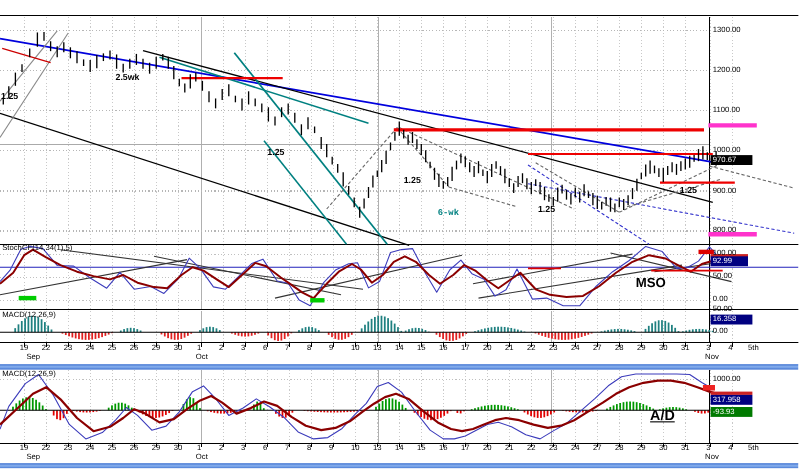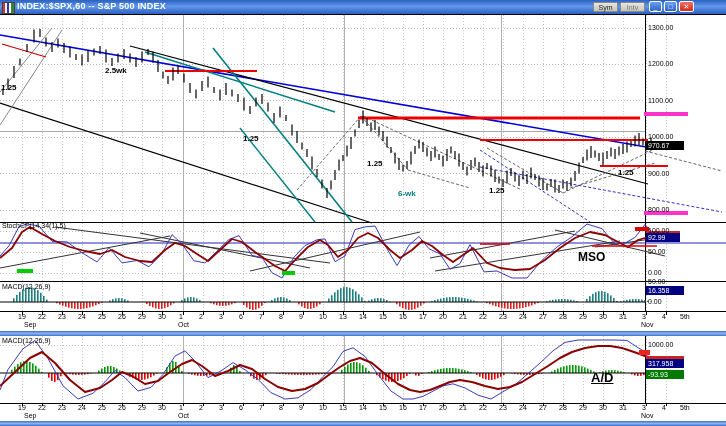--- a/index.html
+++ b/index.html
@@ -824,29 +824,20 @@
         <line x1="627" y1="141.5" x2="627" y2="152.5" stroke="#000" stroke-width="1.2"></line>
         <line x1="631" y1="141" x2="631" y2="147" stroke="#000" stroke-width="1.2"></line>
         <line x1="635" y1="135.5" x2="635" y2="146.5" stroke="#000" stroke-width="1.2"></line>
         <line x1="639" y1="133" x2="639" y2="145" stroke="#000" stroke-width="1.2"></line>
         <line x1="643" y1="138.5" x2="643" y2="145.5" stroke="#000" stroke-width="1.2"></line>
         <line x1="647" y1="142" x2="647" y2="150" stroke="#000" stroke-width="1.2"></line>
         <line x1="651" y1="137.5" x2="651" y2="150.5" stroke="#000" stroke-width="1.2"></line>
       </g>
     </svg>
 
-  <div class="titlebar">
-    <div class="app-icon"></div>
-    <div class="title-text">INDEX:$SPX,60 -- S&amp;P 500 INDEX</div>
-    <div class="tb-btn" style="left:593px;width:25px;">Sym</div>
-    <div class="tb-btn" style="left:620px;width:25px;color:#777;">Intv</div>
-    <div class="win-btn" style="left:649px;">_</div>
-    <div class="win-btn" style="left:664px;">□</div>
-    <div class="win-btn close" style="left:679px;">✕</div>
-  </div>
 
   <div class="lbl panel-lbl" style="left:2px;top:222px;">StochCF(14,34(1),5)</div>
   <div class="lbl panel-lbl" style="left:2px;top:283px;">MACD(12,26,9)</div>
   <div class="lbl panel-lbl" style="left:2px;top:337px;">MACD(12,26,9)</div>
   <div class="lbl big-anno" style="left:578px;top:250px;font-size:12px;">MSO</div>
   <div class="lbl big-anno" style="left:591px;top:370px;font-size:13px;text-decoration:underline;">A/D</div>
 
   <div class="val-box black" style="left:646px;top:141px;">970.67</div>
   <div class="stripe" style="left:646px;top:231px;width:34px;"></div>
   <div class="val-box navy" style="left:646px;top:233px;width:34px;">92.99</div>
@@ -942,17 +933,17 @@
       <div class="lbl month-lbl" style="left: 178px; top: 321px;">Oct</div>
       <div class="lbl month-lbl" style="left: 178px; top: 412px;">Oct</div>
       <div class="lbl month-lbl" style="left: 641px; top: 321px;">Nov</div>
       <div class="lbl month-lbl" style="left: 641px; top: 412px;">Nov</div>
       <div class="lbl date-lbl" style="left: 680px; top: 313px;">5th</div>
       <div class="lbl date-lbl" style="left: 680px; top: 404px;">5th</div>
       <div class="lbl anno" style="left: 1px; top: 83px; color: rgb(0, 0, 0); font-weight: bold;">1.25</div>
       <div class="lbl anno" style="left: 105px; top: 66px; color: rgb(0, 0, 0); font-weight: bold;">2.5wk</div>
       <div class="lbl anno" style="left: 243px; top: 134px; color: rgb(0, 0, 0); font-weight: bold;">1.25</div>
       <div class="lbl anno" style="left: 367px; top: 159px; color: rgb(0, 0, 0); font-weight: bold;">1.25</div>
-      <div class="lbl anno" style="left: 398px; top: 189px; color: rgb(0, 128, 128); font-weight: bold;">6-wk</div>
+      <div class="lbl anno" style="left: 398px; top: 189px; color: rgb(0, 128, 128); font-weight: bold; font-family: Liberation Mono, monospace;">6-wk</div>
       <div class="lbl anno" style="left: 489px; top: 186px; color: rgb(0, 0, 0); font-weight: bold;">1.25</div>
       <div class="lbl anno" style="left: 618px; top: 168px; color: rgb(0, 0, 0); font-weight: bold;">1.25</div>
     </div>
 </div>
 
 </body></html>

